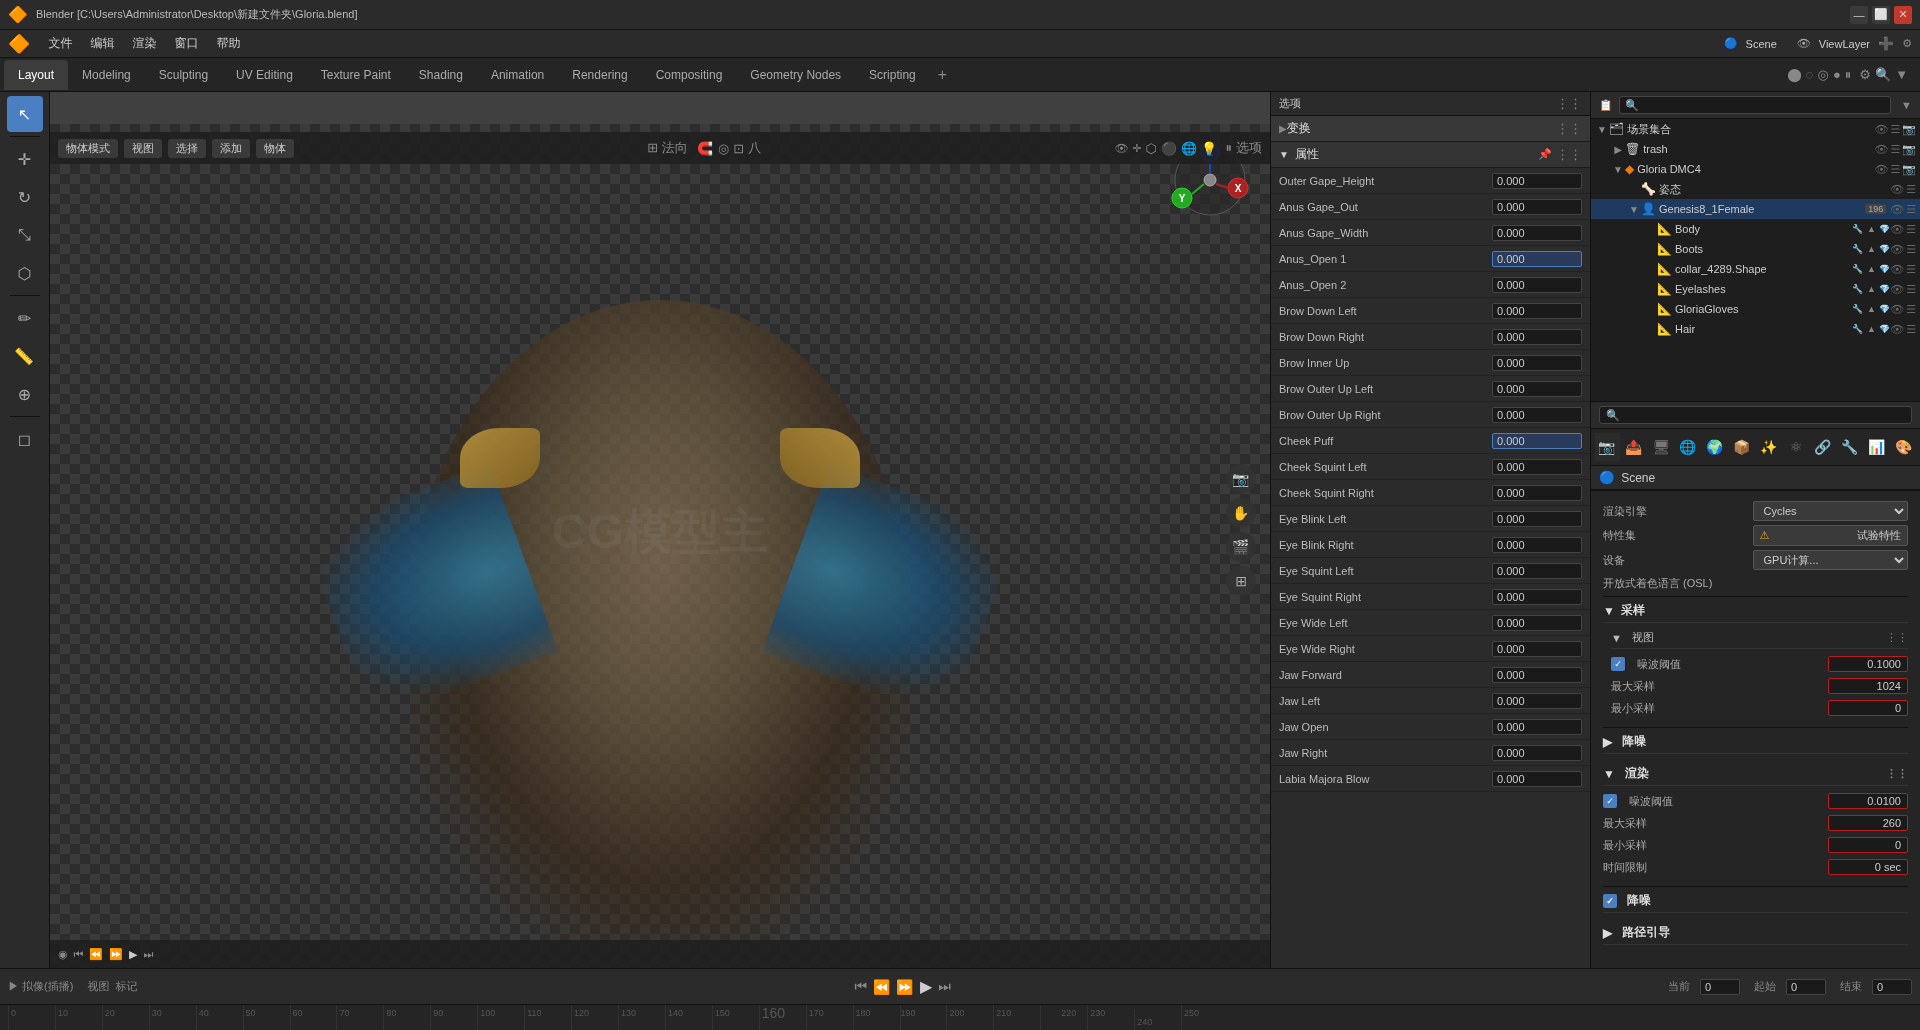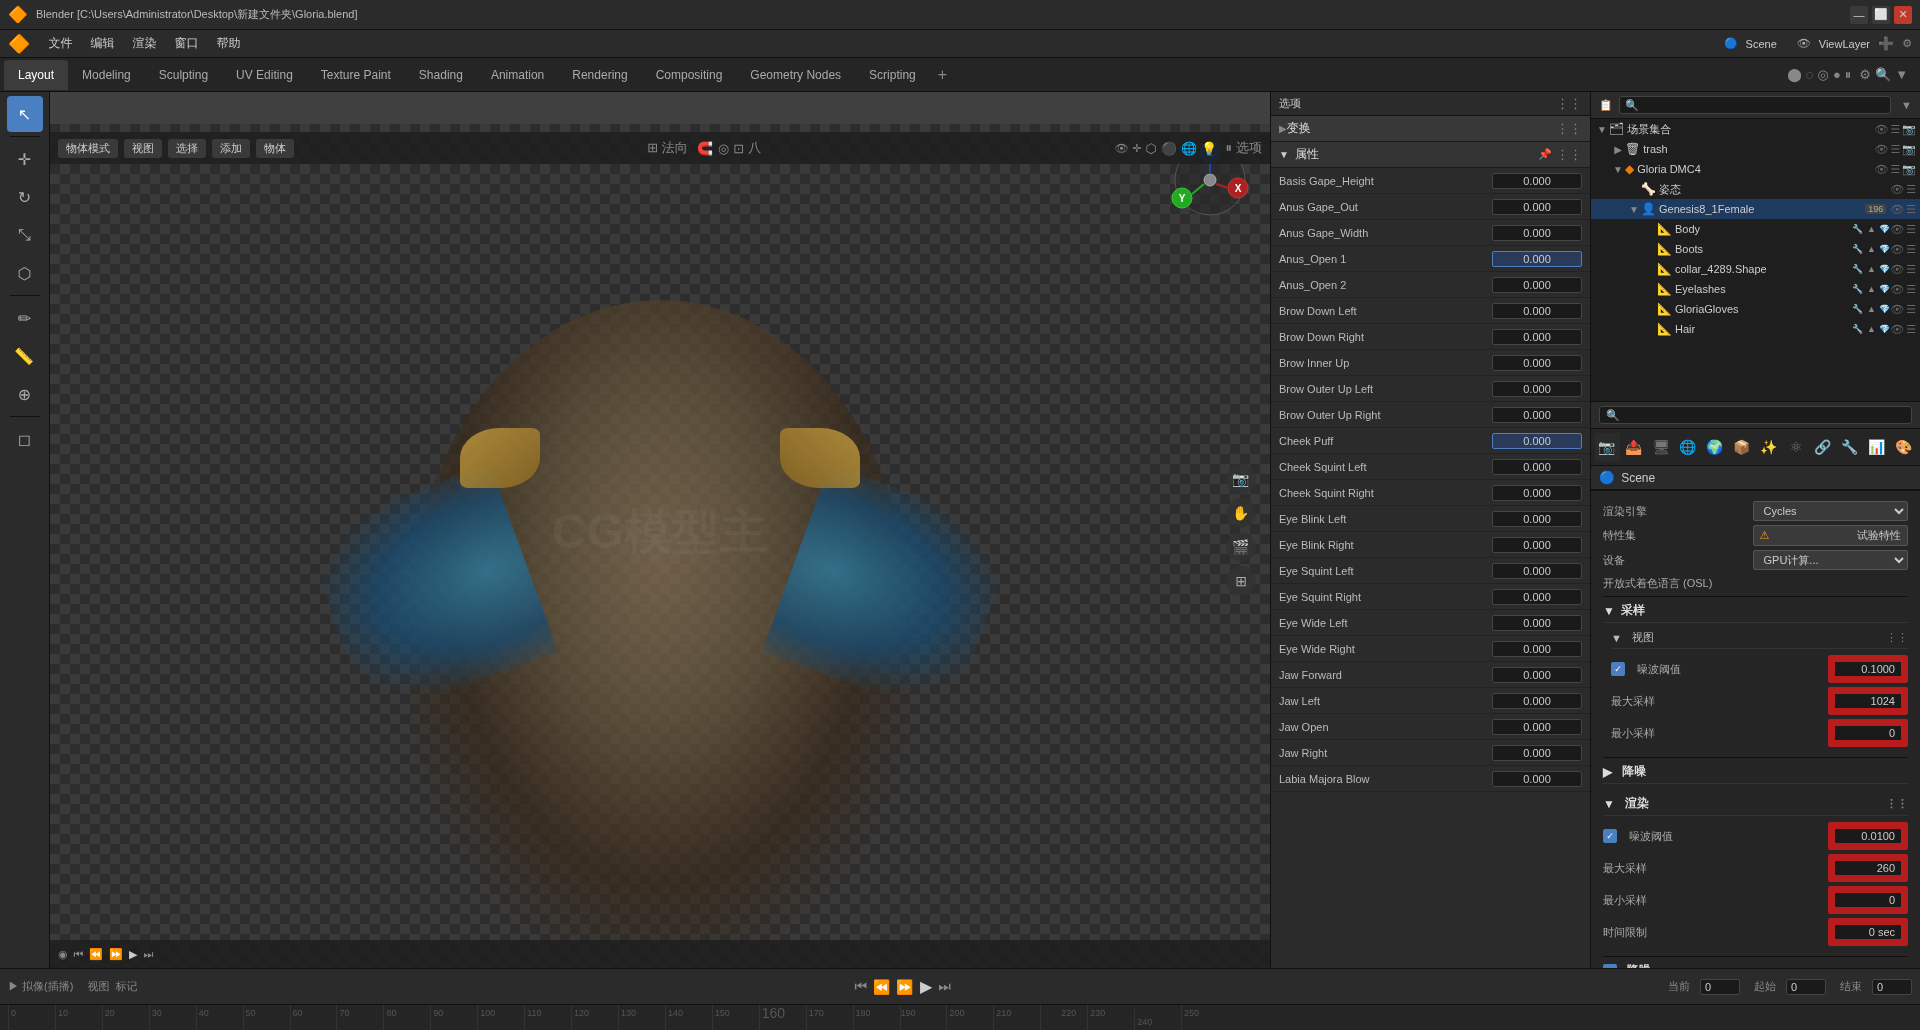--- a/index.html
+++ b/index.html
@@ -116,21 +116,20 @@
     }
     .prop-name { flex: 1; color: #bbb; font-size: 11px; }
     .prop-value {
       width: 90px;
       background: #1a1a1a;
       border: 1px solid #444;
       color: #ccc;
       font-size: 11px;
       padding: 1px 4px;
       border-radius: 2px;
-      text-align: center;
     }
     .prop-value.highlight { background: #2a3a5a; border-color: #4a7fc1; }
 
     
     #outliner-panel {
       width: 330px;
       background: #1e1e1e;
       border-left: 1px solid #111;
       display: flex;
       flex-direction: column;
@@ -179,21 +178,21 @@
     .bprop-row {
       display: flex;
       align-items: center;
       padding: 2px 0;
       gap: 8px;
       min-height: 22px;
     }
     .bprop-label { color: #aaa; font-size: 11px; flex: 1; }
     .bprop-value {
       background: #1a1a1a;
-      border: 7px solid #b91c1c;
+      border: 1px solid #b91c1c;
       color: #ccc;
       font-size: 11px;
       padding: 1px 6px;
       border-radius: 2px;
       min-width: 80px;
       text-align: right;
     }
     .bprop-checkbox { width: 14px; height: 14px; background: #4a7fc1; border-radius: 2px; display: inline-flex; align-items: center; justify-content: center; color: #fff; font-size: 9px; }
     .bprop-dropdown {
       background: #3a3a3a;
@@ -473,21 +472,21 @@
     <div class="prop-header" style="background:#333;">
       <span style="color:#ccc;font-size:10px;">▼</span>
       <span style="margin-left:6px;" class="prop-section-title">属性</span>
       <span style="font-size:11px;color:#888;margin-left:auto;cursor:pointer;">📌</span>
       <span style="font-size:13px;color:#888;margin-left:4px;">⋮⋮</span>
     </div>
 
     <div style="overflow-y:auto;flex:1;">
       <div id="attr-rows-container">
       <div class="prop-row">
-      <span class="prop-name">Basis Gape_Height</span>
+      <span class="prop-name">Outer Gape_Height</span>
       <input type="text" class="prop-value" value="0.000" style="">
     </div>
           <div class="prop-row">
       <span class="prop-name">Anus Gape_Out</span>
       <input type="text" class="prop-value" value="0.000" style="">
     </div>
           <div class="prop-row">
       <span class="prop-name">Anus Gape_Width</span>
       <input type="text" class="prop-value" value="0.000" style="">
     </div>

